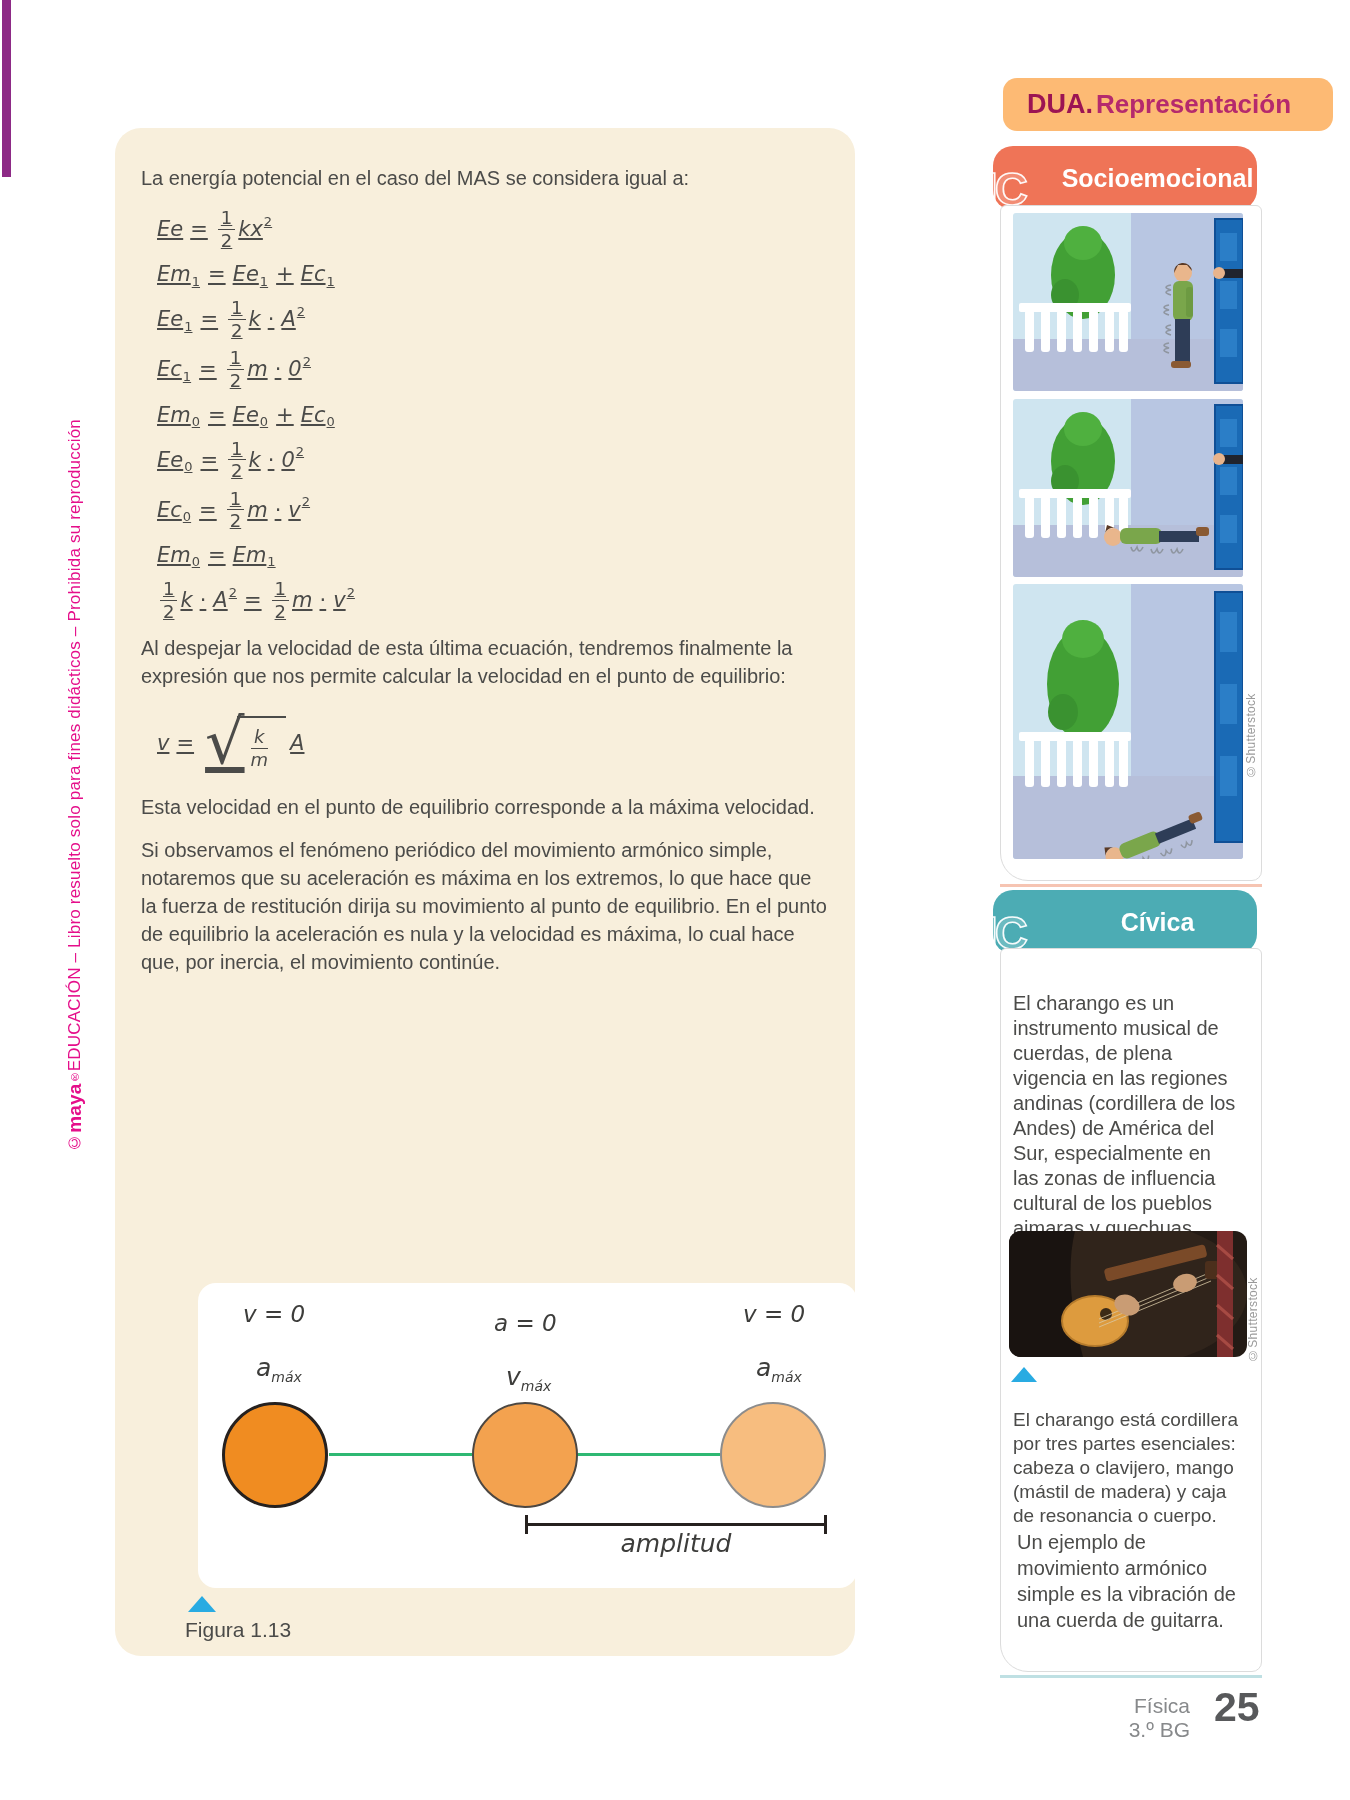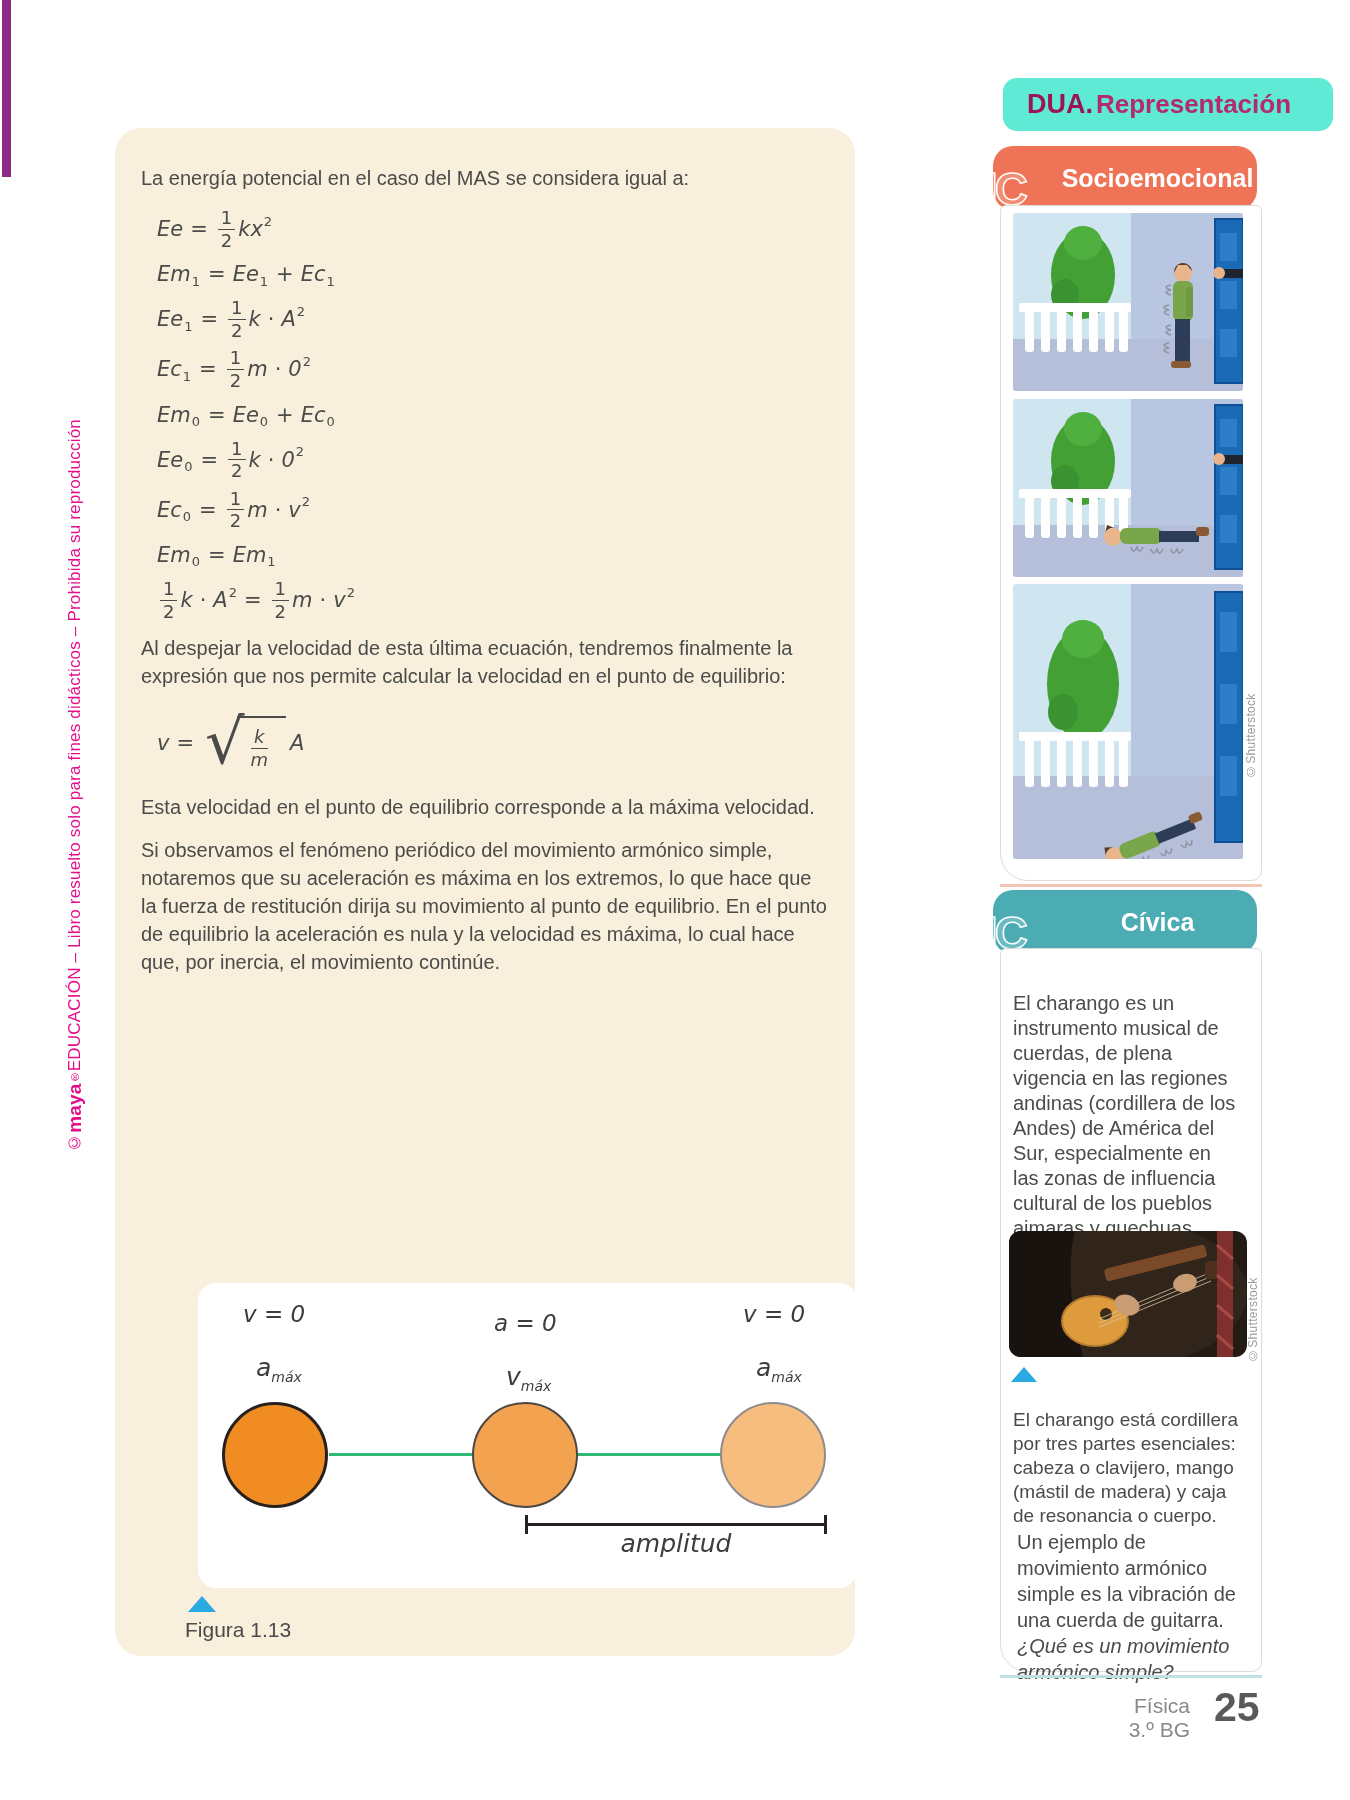--- a/index.html
+++ b/index.html
@@ -8,33 +8,33 @@
 
   
   .corner-bar{position:absolute;left:2px;top:0;width:9px;height:177px;background:#8d2a86;}
   .spine{position:absolute;left:64px;top:412px;height:740px;width:34px;
          writing-mode:vertical-rl;transform:rotate(180deg);
          font-size:17px;color:#e50e8a;white-space:nowrap;letter-spacing:.2px;}
   .spine b{font-weight:700;font-size:19px;}
   .spine .reg{font-size:11px;}
 
   
-  .dua{position:absolute;left:1003px;top:78px;width:330px;height:53px;background:#5eead4;
+  .dua{position:absolute;left:1003px;top:78px;width:330px;height:53px;background:#fdba74;
        border-radius:14px;display:flex;align-items:center;padding:0 0 0 24px;box-sizing:border-box;}
   .dua .d1{color:#9c1453;font-weight:800;font-size:27px;}
   .dua .d2{color:#b52a6d;font-weight:700;font-size:26px;margin-left:3px;}
 
   
   .main{position:absolute;left:115px;top:128px;width:740px;height:1528px;background:#f8efdc;
         border-radius:26px;box-sizing:border-box;padding:24px 26px 0 26px;}
   .bp{font-size:20px;line-height:28px;margin:12px 0 15px 0;color:#4b4b49;}
 
   
   .eq{display:flex;align-items:center;font-family:"DejaVu Sans",sans-serif;color:#4b4b49;
-      font-size:21px;margin:0 0 6px 16px;min-height:34px;}
+      font-size:21px;margin:0 0 6px 16px;min-height:34px;text-decoration:underline;}
   .ev{font-style:italic;}
   .eo{margin:0 7px;font-style:normal;}
   .es{font-size:13px;transform:translateY(7px);margin:0 1px;font-style:normal;}
   .ep{font-size:13px;transform:translateY(-8px);margin-left:1px;font-style:normal;}
   .frac{display:inline-flex;flex-direction:column;align-items:center;margin:0 3px;}
   .fn,.fd{font-size:18px;line-height:1.2;font-style:normal;padding:0 3px;}
   .fn{border-bottom:1.6px solid #4b4b49;}
   .fv .fn,.fv .fd{font-style:italic;}
   .sqrt{display:inline-flex;align-items:flex-start;margin:0 4px;}
   .rsign{font-size:62px;line-height:52px;font-style:normal;margin-right:-8px;}
@@ -412,21 +412,20 @@
         <rect x="208" y="0" width="16" height="126" fill="#7e2f2e"></rect>
         <line x1="208" y1="14" x2="224" y2="28" stroke="#a64a43" stroke-width="3"></line>
         <line x1="208" y1="44" x2="224" y2="58" stroke="#a64a43" stroke-width="3"></line>
         <line x1="208" y1="74" x2="224" y2="88" stroke="#a64a43" stroke-width="3"></line>
         <line x1="208" y1="104" x2="224" y2="118" stroke="#a64a43" stroke-width="3"></line>
       </svg>
     </div>
     <div class="civtri"></div>
     <p class="civ-text cp2">El charango está cordillera por tres partes esenciales: cabeza o clavijero, mango (mástil de madera) y caja de resonancia o cuerpo.</p>
     <p class="civ-text cp3">Un ejemplo de movimiento armónico simple es la vibración de una cuerda de guitarra.</p>
-    <p class="civ-text cq">¿Qué es un movimiento armónico simple?</p>
   </div>
   <div class="uline civ-uline"></div>
   <div class="credit civ-credit">©Shutterstock</div>
 
   <div class="f-label">
     <span>Física</span><br>
     <span>3.º BG</span>
   </div>
   <div class="f-page">25</div>
 

